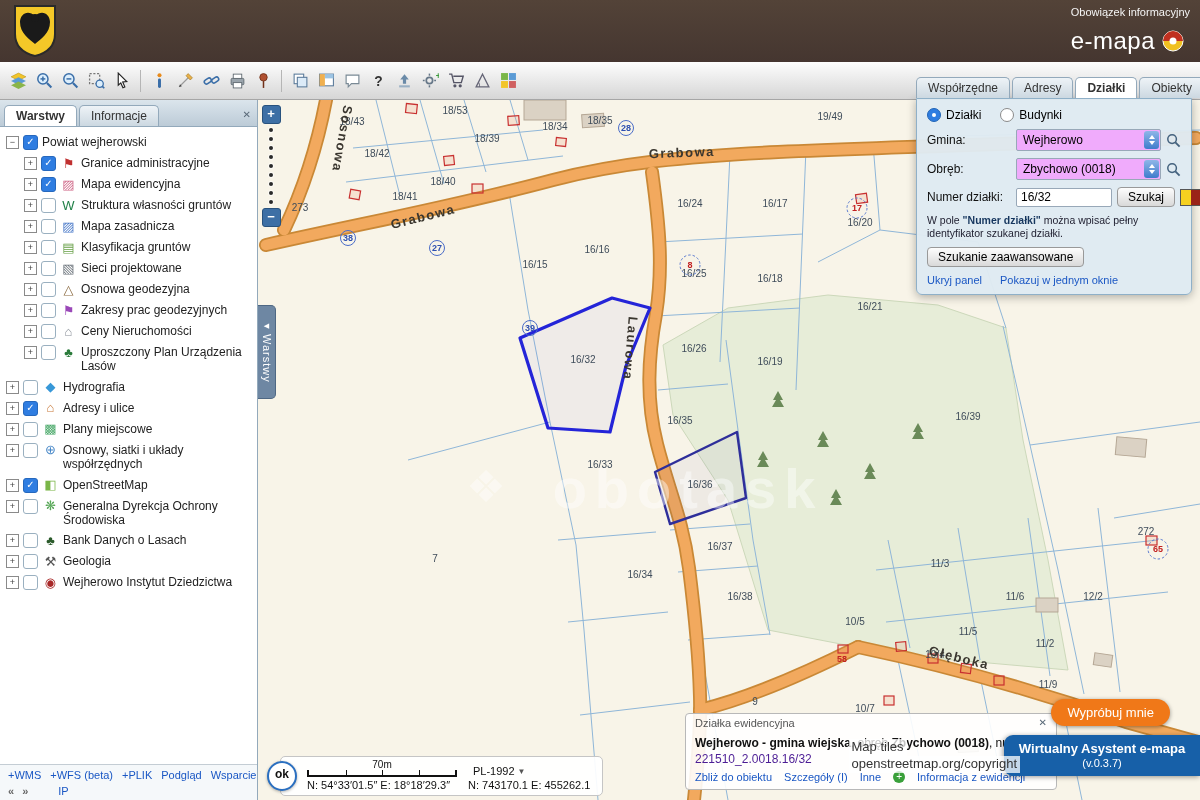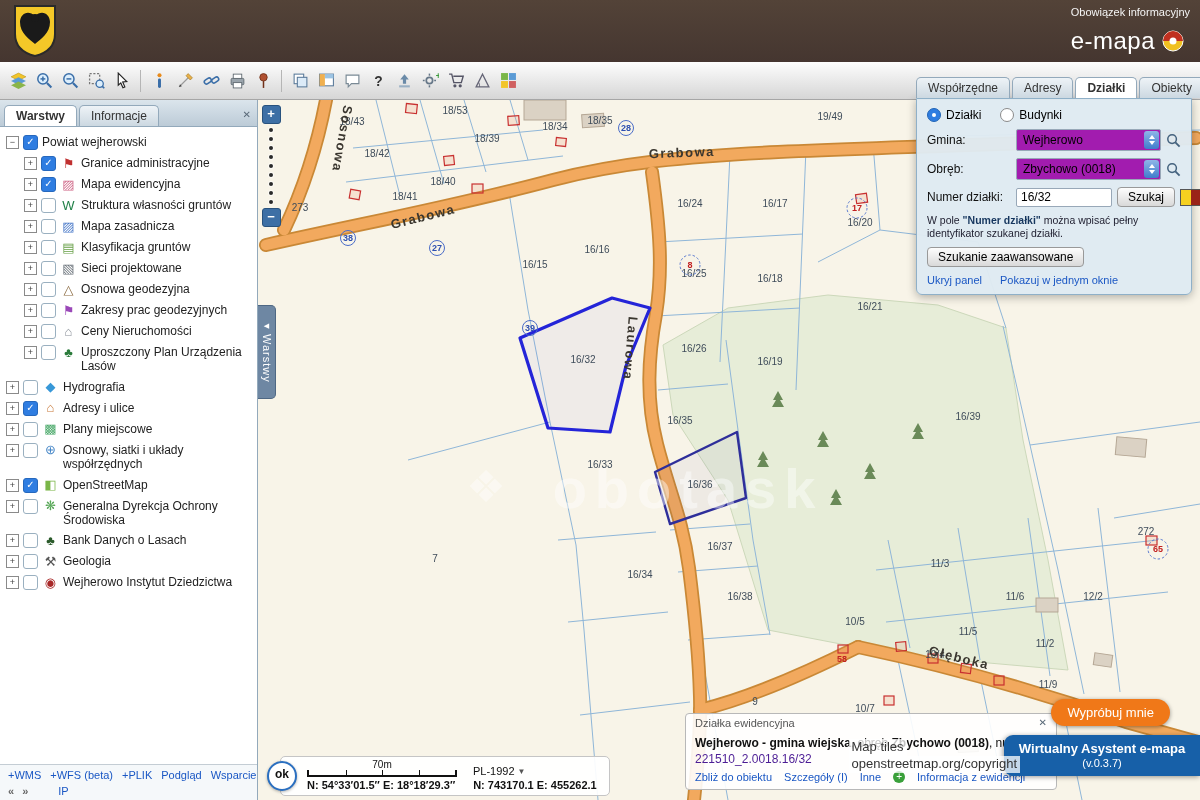--- a/index.html
+++ b/index.html
@@ -88,21 +88,21 @@
   .sp .tabbar{background:transparent;border-bottom:none;height:23px;padding:0;}
   .sp-body{background:rgba(223,234,242,.97);border:1px solid #8fb0c8;border-radius:0 0 6px 6px;
     padding:9px 10px 8px;box-shadow:0 2px 10px rgba(0,0,0,.3);font-size:12px;}
   .sp-row{display:flex;align-items:center;margin-bottom:7px;gap:5px;}
   .sp-row .lbl{width:84px;flex:none;color:#111;}
   .radio{width:12px;height:12px;border-radius:50%;border:1px solid #8a8a8a;background:#fff;
     display:inline-block;position:relative;flex:none;cursor:pointer;}
   .radio.sel{background:#2f7de1;border-color:#2265b5;}
   .radio.sel::after{content:"";position:absolute;left:4px;top:4px;width:4px;height:4px;background:#fff;border-radius:50%;}
   .radlab{margin-right:14px;display:flex;align-items:center;gap:5px;cursor:pointer;}
-  .fakeselect{flex:1;height:20px;background:#a21caf;border:1px solid #98a8b8;border-radius:2px;
+  .fakeselect{flex:1;height:20px;background:#f0abfc;border:1px solid #98a8b8;border-radius:2px;
     display:flex;align-items:center;font-size:12px;padding-left:6px;position:relative;cursor:pointer;}
   .sinput{width:86px;height:17px;border:1px solid #98a8b8;border-radius:2px;font-size:12px;
     padding:0 4px;font-family:"Liberation Sans",sans-serif;}
   .btn{background:linear-gradient(#fdfdfd,#d9d9d9);border:1px solid #999;border-radius:4px;
     font-size:12px;padding:2px 10px;cursor:pointer;font-family:"Liberation Sans",sans-serif;}
   .swatch{width:20px;height:15px;border:1px solid #555;flex:none;cursor:pointer;
     background:linear-gradient(90deg,#f5d020 0 50%,#9a2418 50% 100%);}
   .hint{font-size:10.5px;color:#223;margin:2px 0 7px;line-height:1.25;}
   .hint b{color:#16365e;}
   .sp-links{display:flex;gap:18px;font-size:11px;margin-top:7px;}
@@ -139,21 +139,21 @@
     border-radius:50%;background:#fff;border:2px solid #2a6fc0;font-weight:bold;font-size:12px;
     color:#111;text-align:center;line-height:23px;cursor:pointer;box-shadow:0 1px 3px rgba(0,0,0,.3);}
   .row1{display:flex;align-items:flex-end;gap:16px;}
   .scalewrap{width:150px;}
   .sc-label{text-align:center;font-size:10px;line-height:10px;}
   .sc-bar{height:5px;border-left:2px solid #111;border-right:2px solid #111;border-bottom:2px solid #111;
     position:relative;}
   .sc-bar i{position:absolute;top:0;bottom:0;width:1px;background:#111;}
   .crs{display:flex;align-items:center;gap:3px;font-size:11px;cursor:pointer;}
   .crs .car{font-size:8px;color:#555;}
-  .row2{display:flex;gap:18px;font-weight:bold;margin-top:2px;white-space:nowrap;}
+  .row2{display:flex;gap:18px;font-weight:normal;margin-top:2px;white-space:nowrap;}
 </style>
 </head>
 <body>
 
 <div class="app">
 
   <div class="hdr">
     <svg class="crest" width="46" height="54" viewBox="0 0 46 54">
       <path d="M3,2 h40 v28 q0,17 -20,22 q-20,-5 -20,-22 Z" fill="#f4c828" stroke="#2a2a2a" stroke-width="2"></path>
       <path d="M23,12 c-7,-7 -15,-2 -15,6 c0,11 9,17 15,22 c6,-5 15,-11 15,-22 c0,-8 -8,-13 -15,-6 Z" fill="#1a1a1a"></path>

